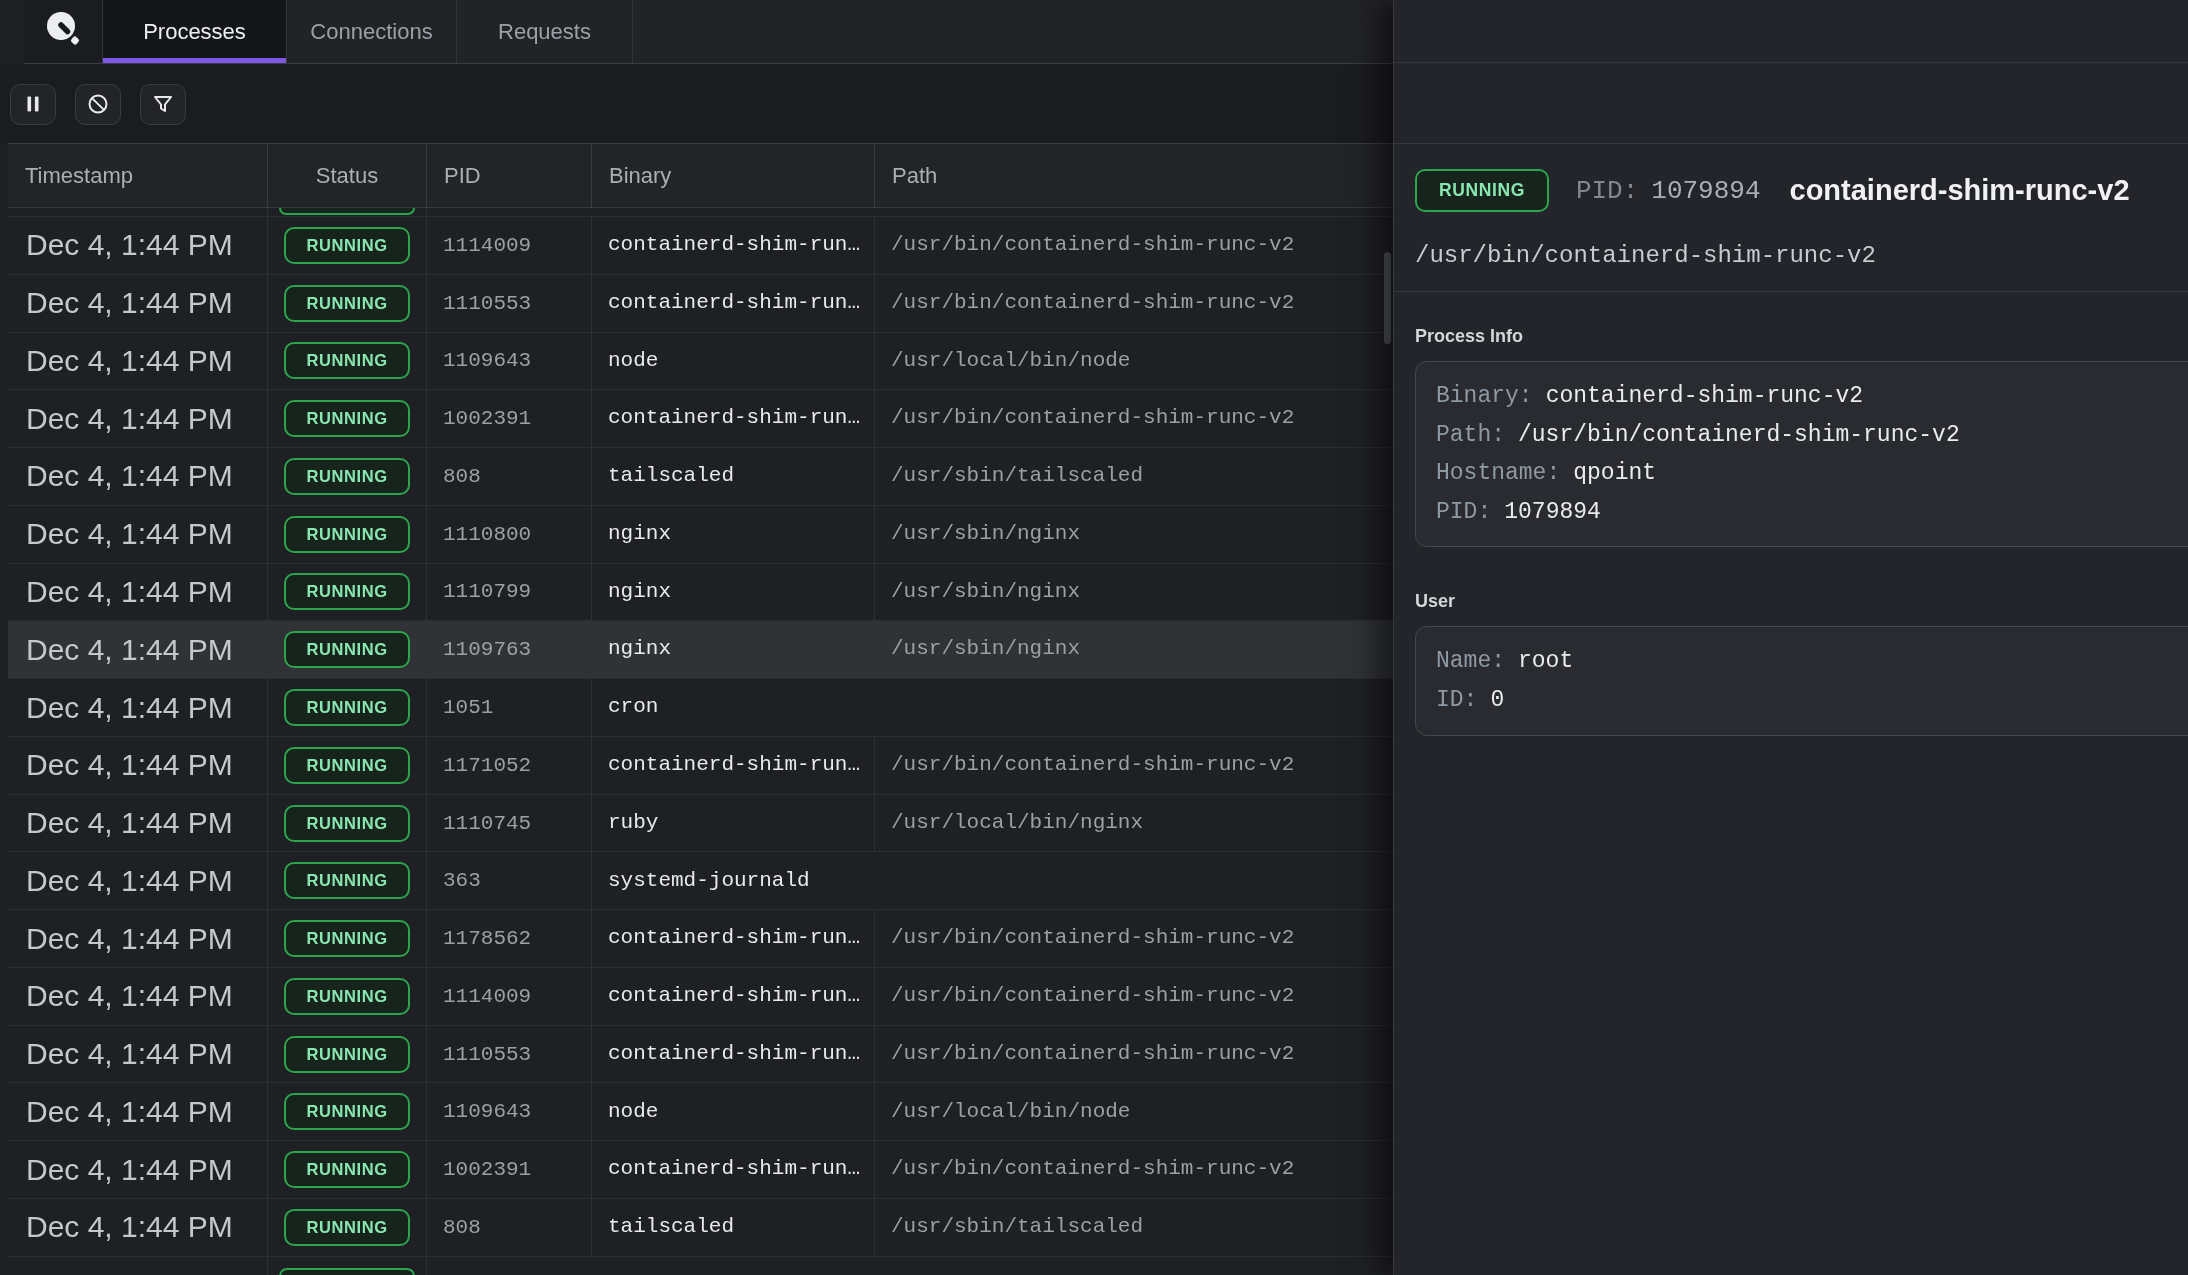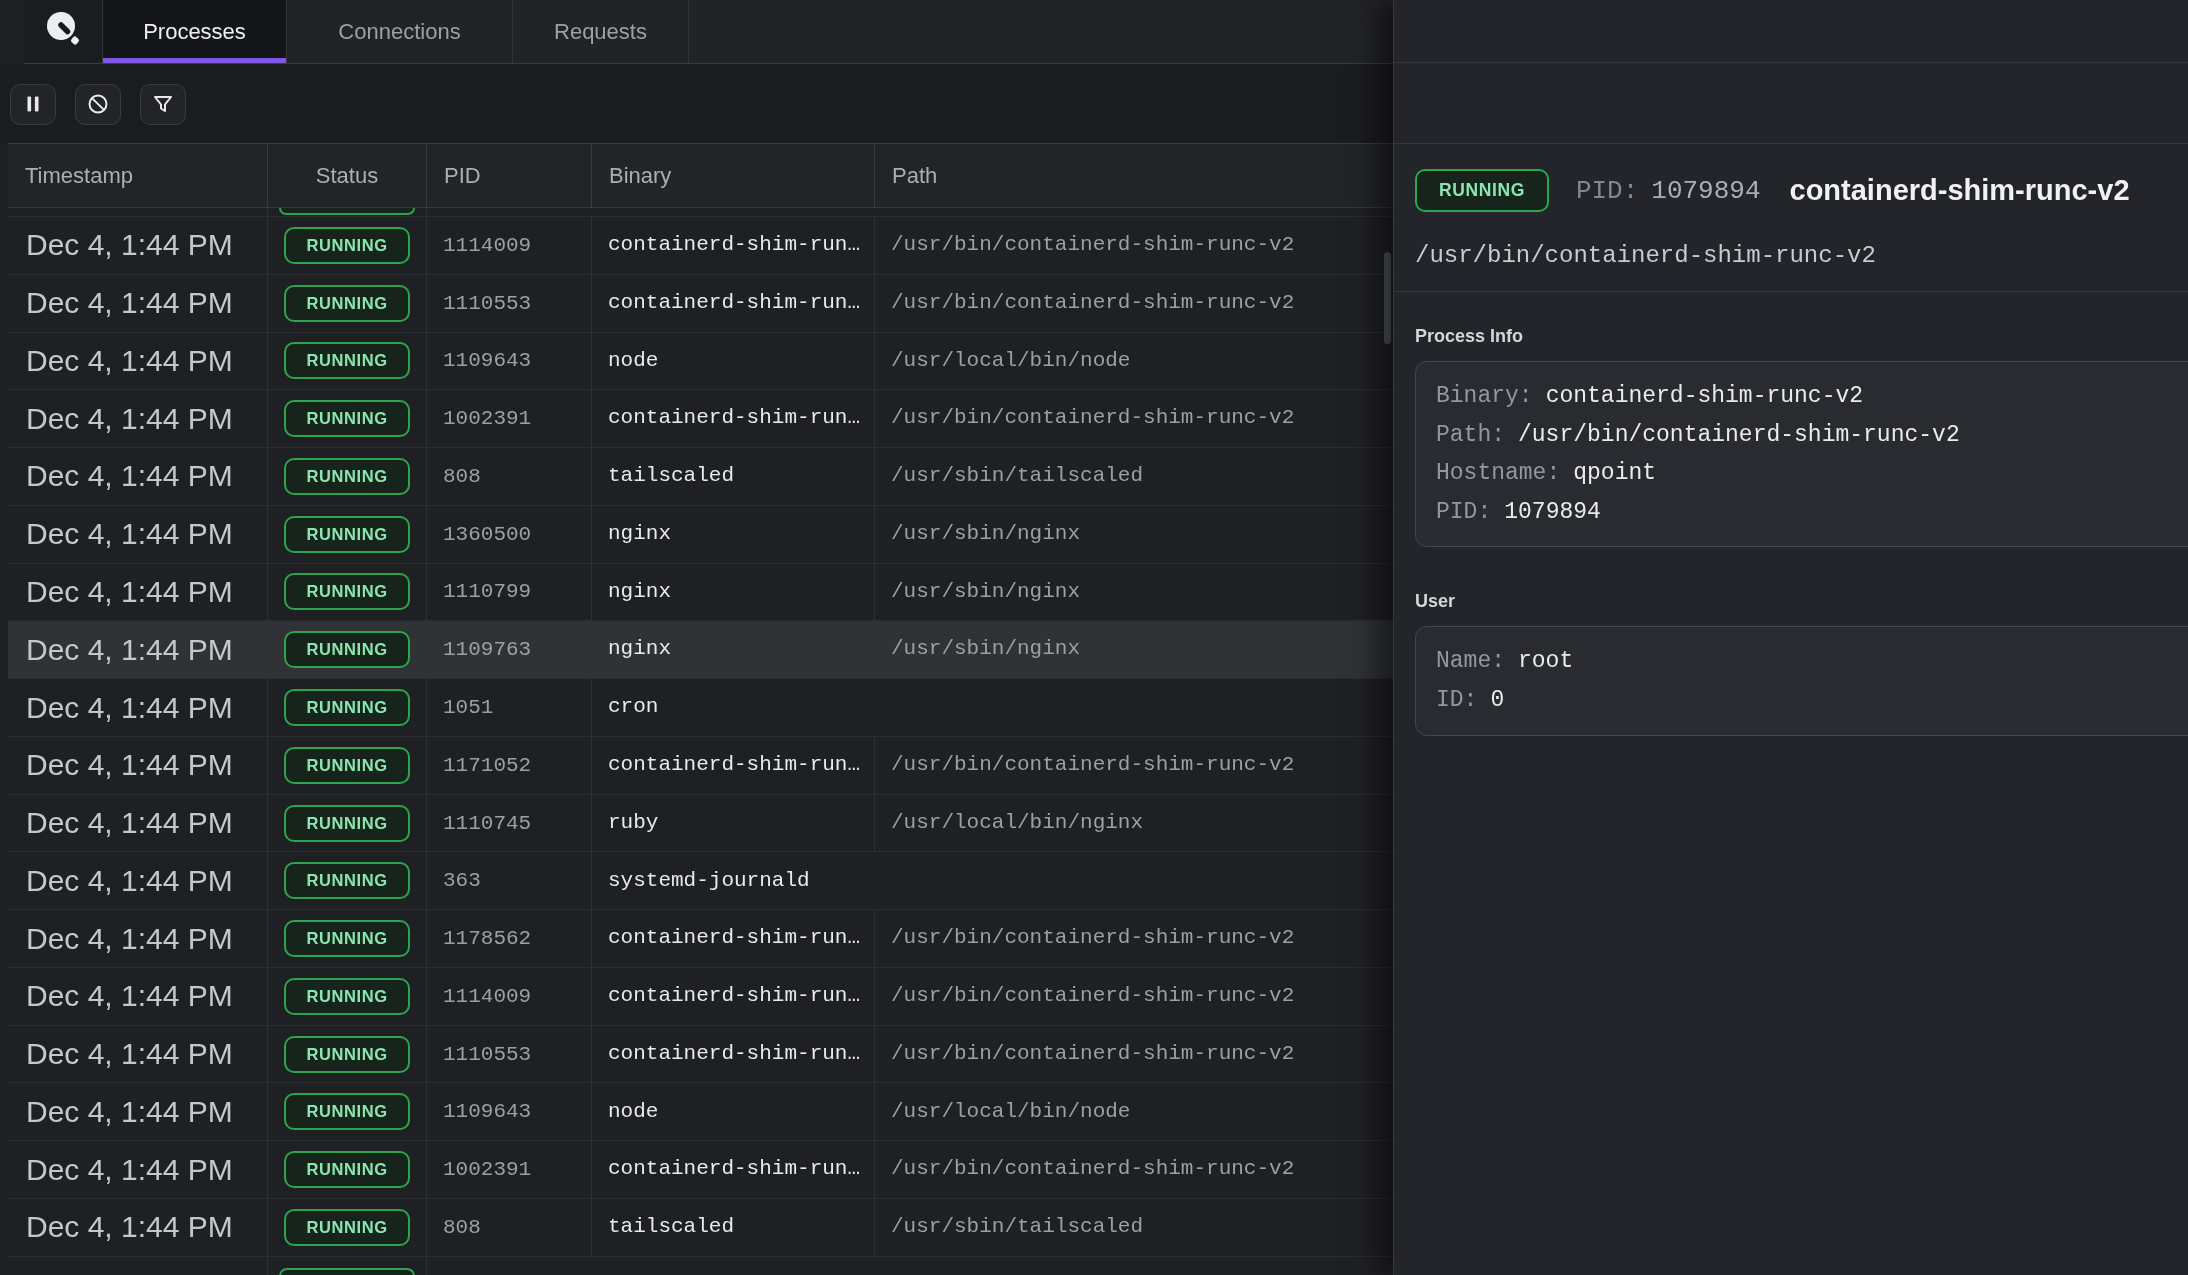--- a/index.html
+++ b/index.html
@@ -33,21 +33,21 @@
   .tabbar{position:absolute;left:0;top:0;width:2188px;height:64px;
     background:var(--tabbar-bg);border-bottom:1px solid var(--line-strong);
     display:flex;align-items:stretch;margin-left:24px;}
   .logo-cell{width:79px;background:var(--logo-cell-bg);border-right:1px solid #33353a;
     display:flex;align-items:center;justify-content:center;}
   .tab{position:relative;display:flex;align-items:center;justify-content:center;
     border-right:1px solid #33353a;font-size:22px;color:var(--txt-dim);cursor:default;}
   .tab.active{background:var(--tab-active-bg);color:#eef0f2;font-weight:500;}
   .tab.active .underline{position:absolute;left:0;right:0;bottom:0;height:5px;background:var(--purple);}
   .tab-processes{width:184px}
-  .tab-connections{width:226px}
+  .tab-connections{width:170px}
   .tab-requests{width:176px}
 
   
   .toolbar{position:absolute;left:0;top:65px;width:1393px;height:78px;background:var(--toolbar-bg);
     display:flex;align-items:center;gap:19px;padding-left:10px;}
   .tool-btn{width:46px;height:41px;border-radius:10px;background:#232428;border:1px solid #393b40;
     display:flex;align-items:center;justify-content:center;}
   .tool-btn svg{display:block}
 
   
@@ -242,21 +242,21 @@
     </div>
     <div class="cell dim mono">
       <span class="trunc">/usr/sbin/tailscaled</span>
     </div>
   </div>
   <div class="trow grid-cols">
     <div class="cell c-ts">Dec 4, 1:44 PM</div>
     <div class="cell c-status">
       <span class="badge">RUNNING</span>
     </div>
-    <div class="cell dim mono">1360500</div>
+    <div class="cell dim mono">1110800</div>
     <div class="cell bright mono">
       <span class="trunc">nginx</span>
     </div>
     <div class="cell dim mono">
       <span class="trunc">/usr/sbin/nginx</span>
     </div>
   </div>
   <div class="trow grid-cols">
     <div class="cell c-ts">Dec 4, 1:44 PM</div>
     <div class="cell c-status">

